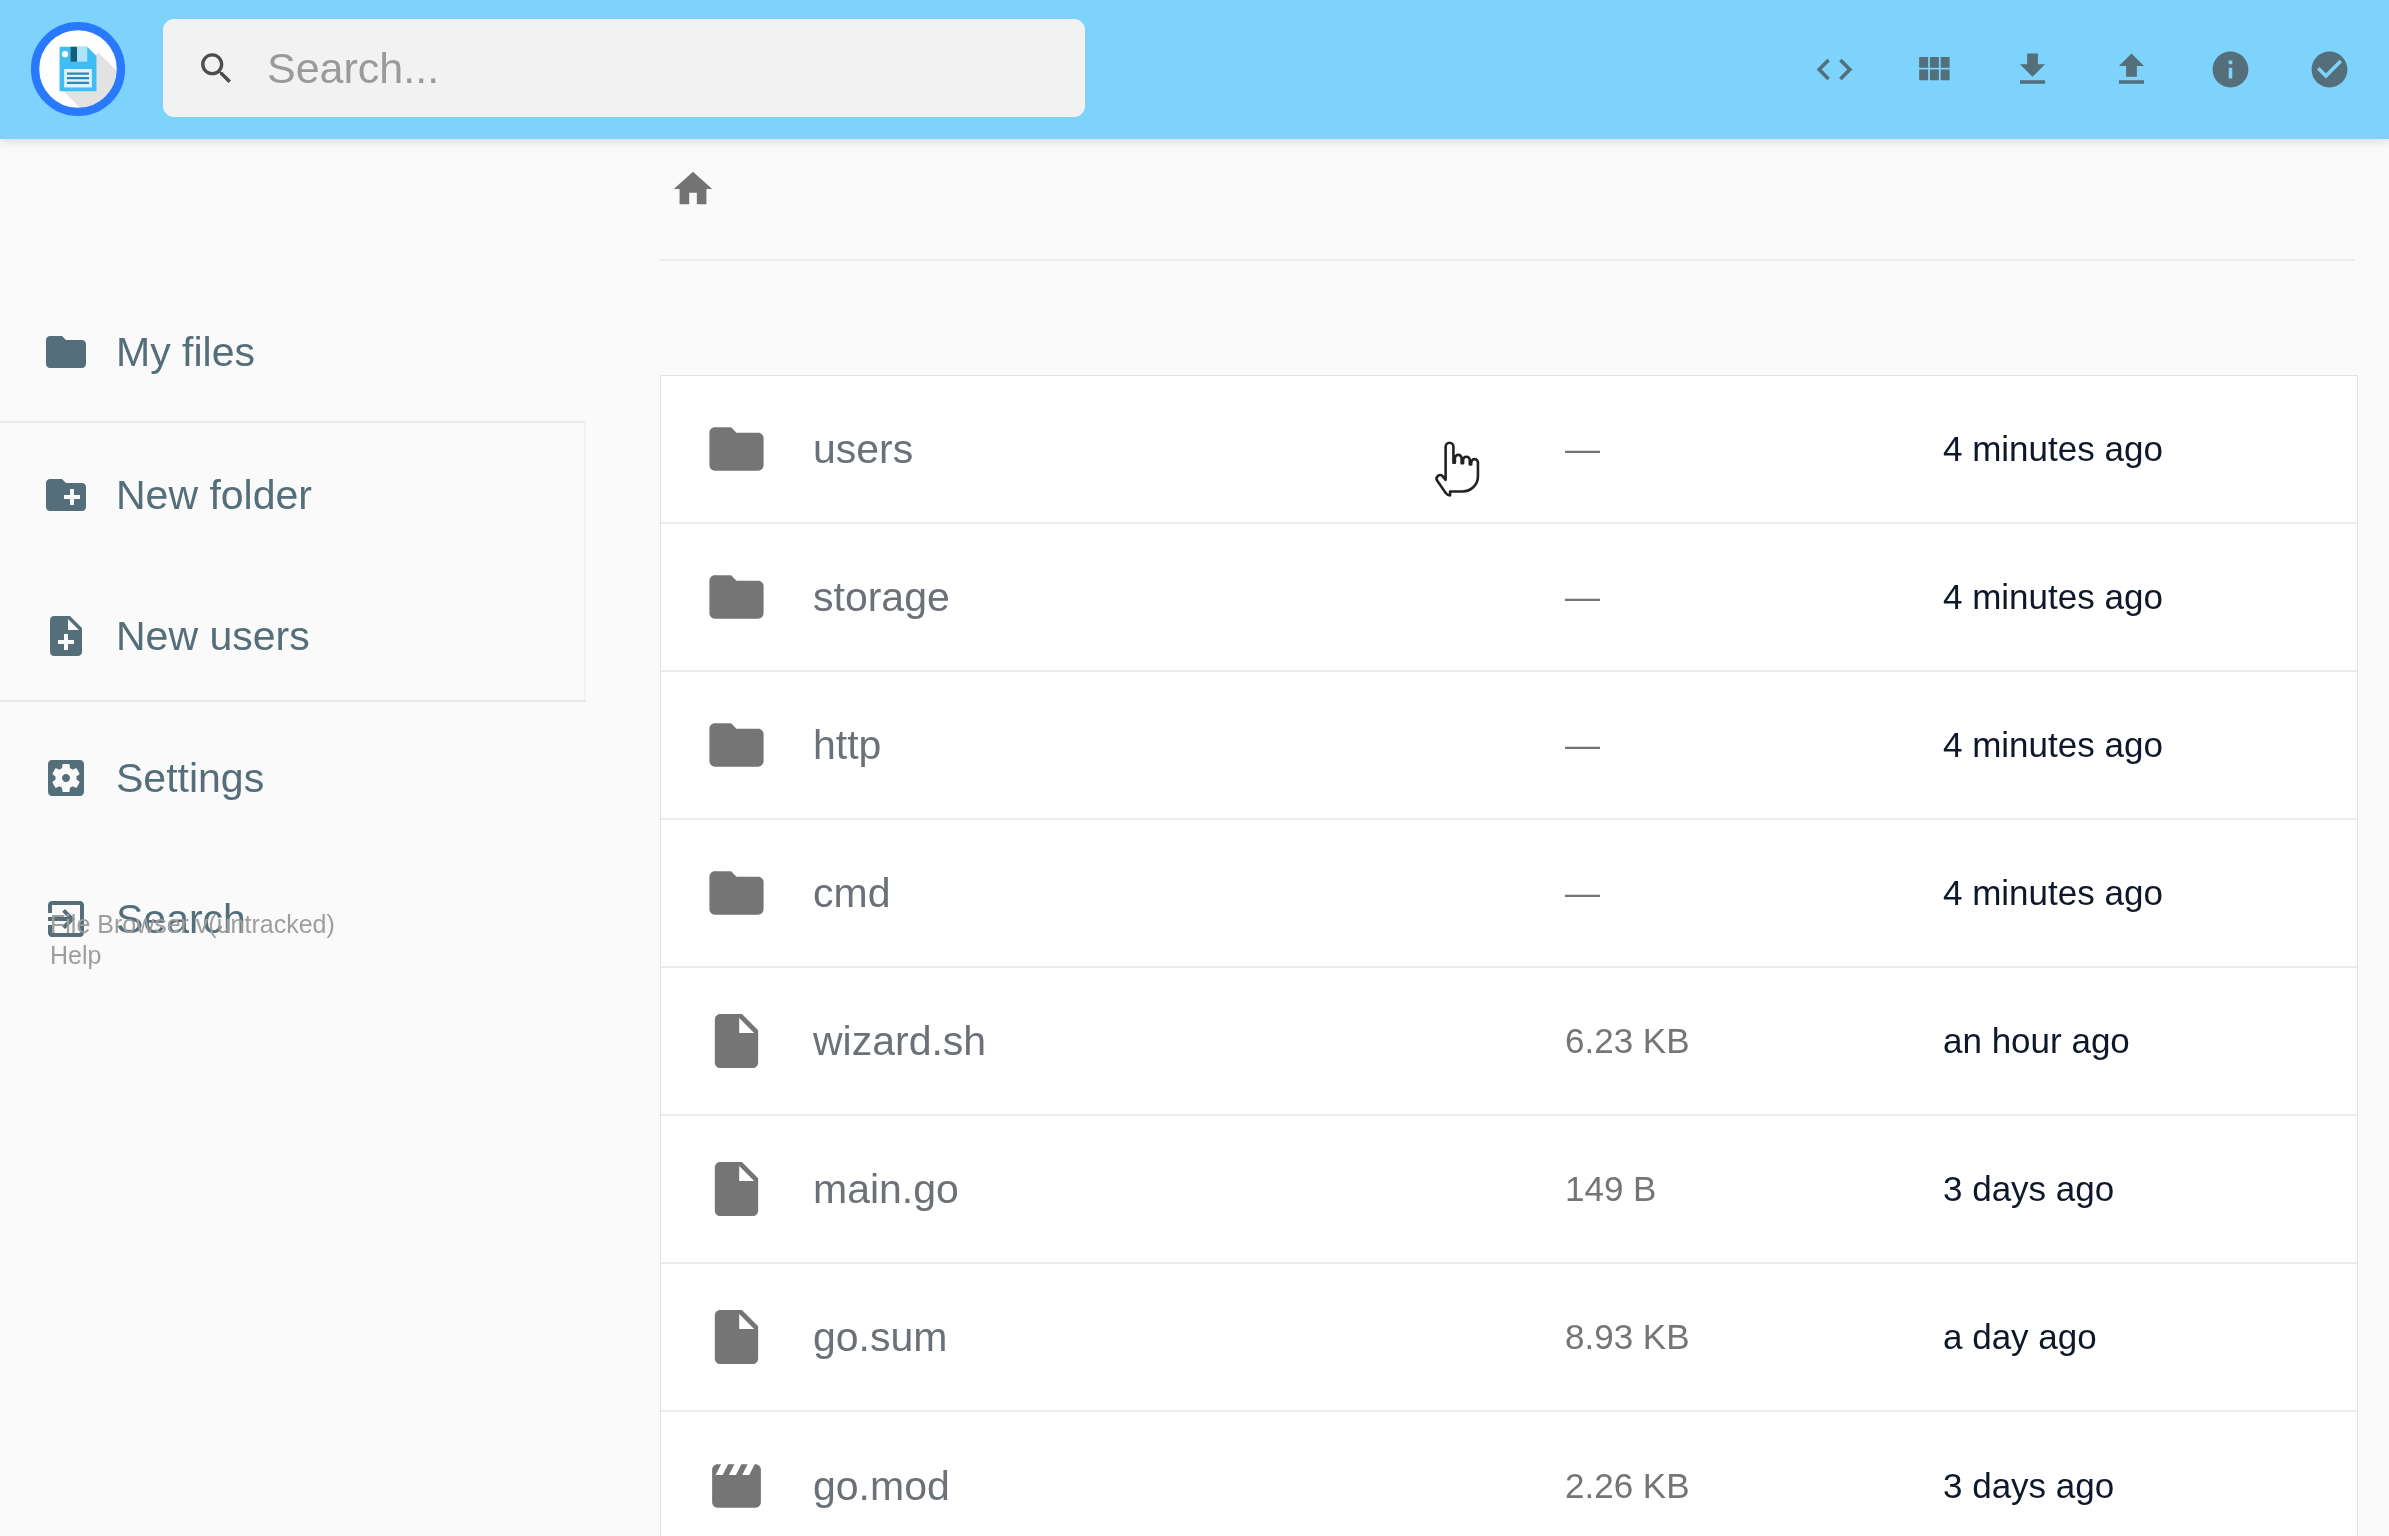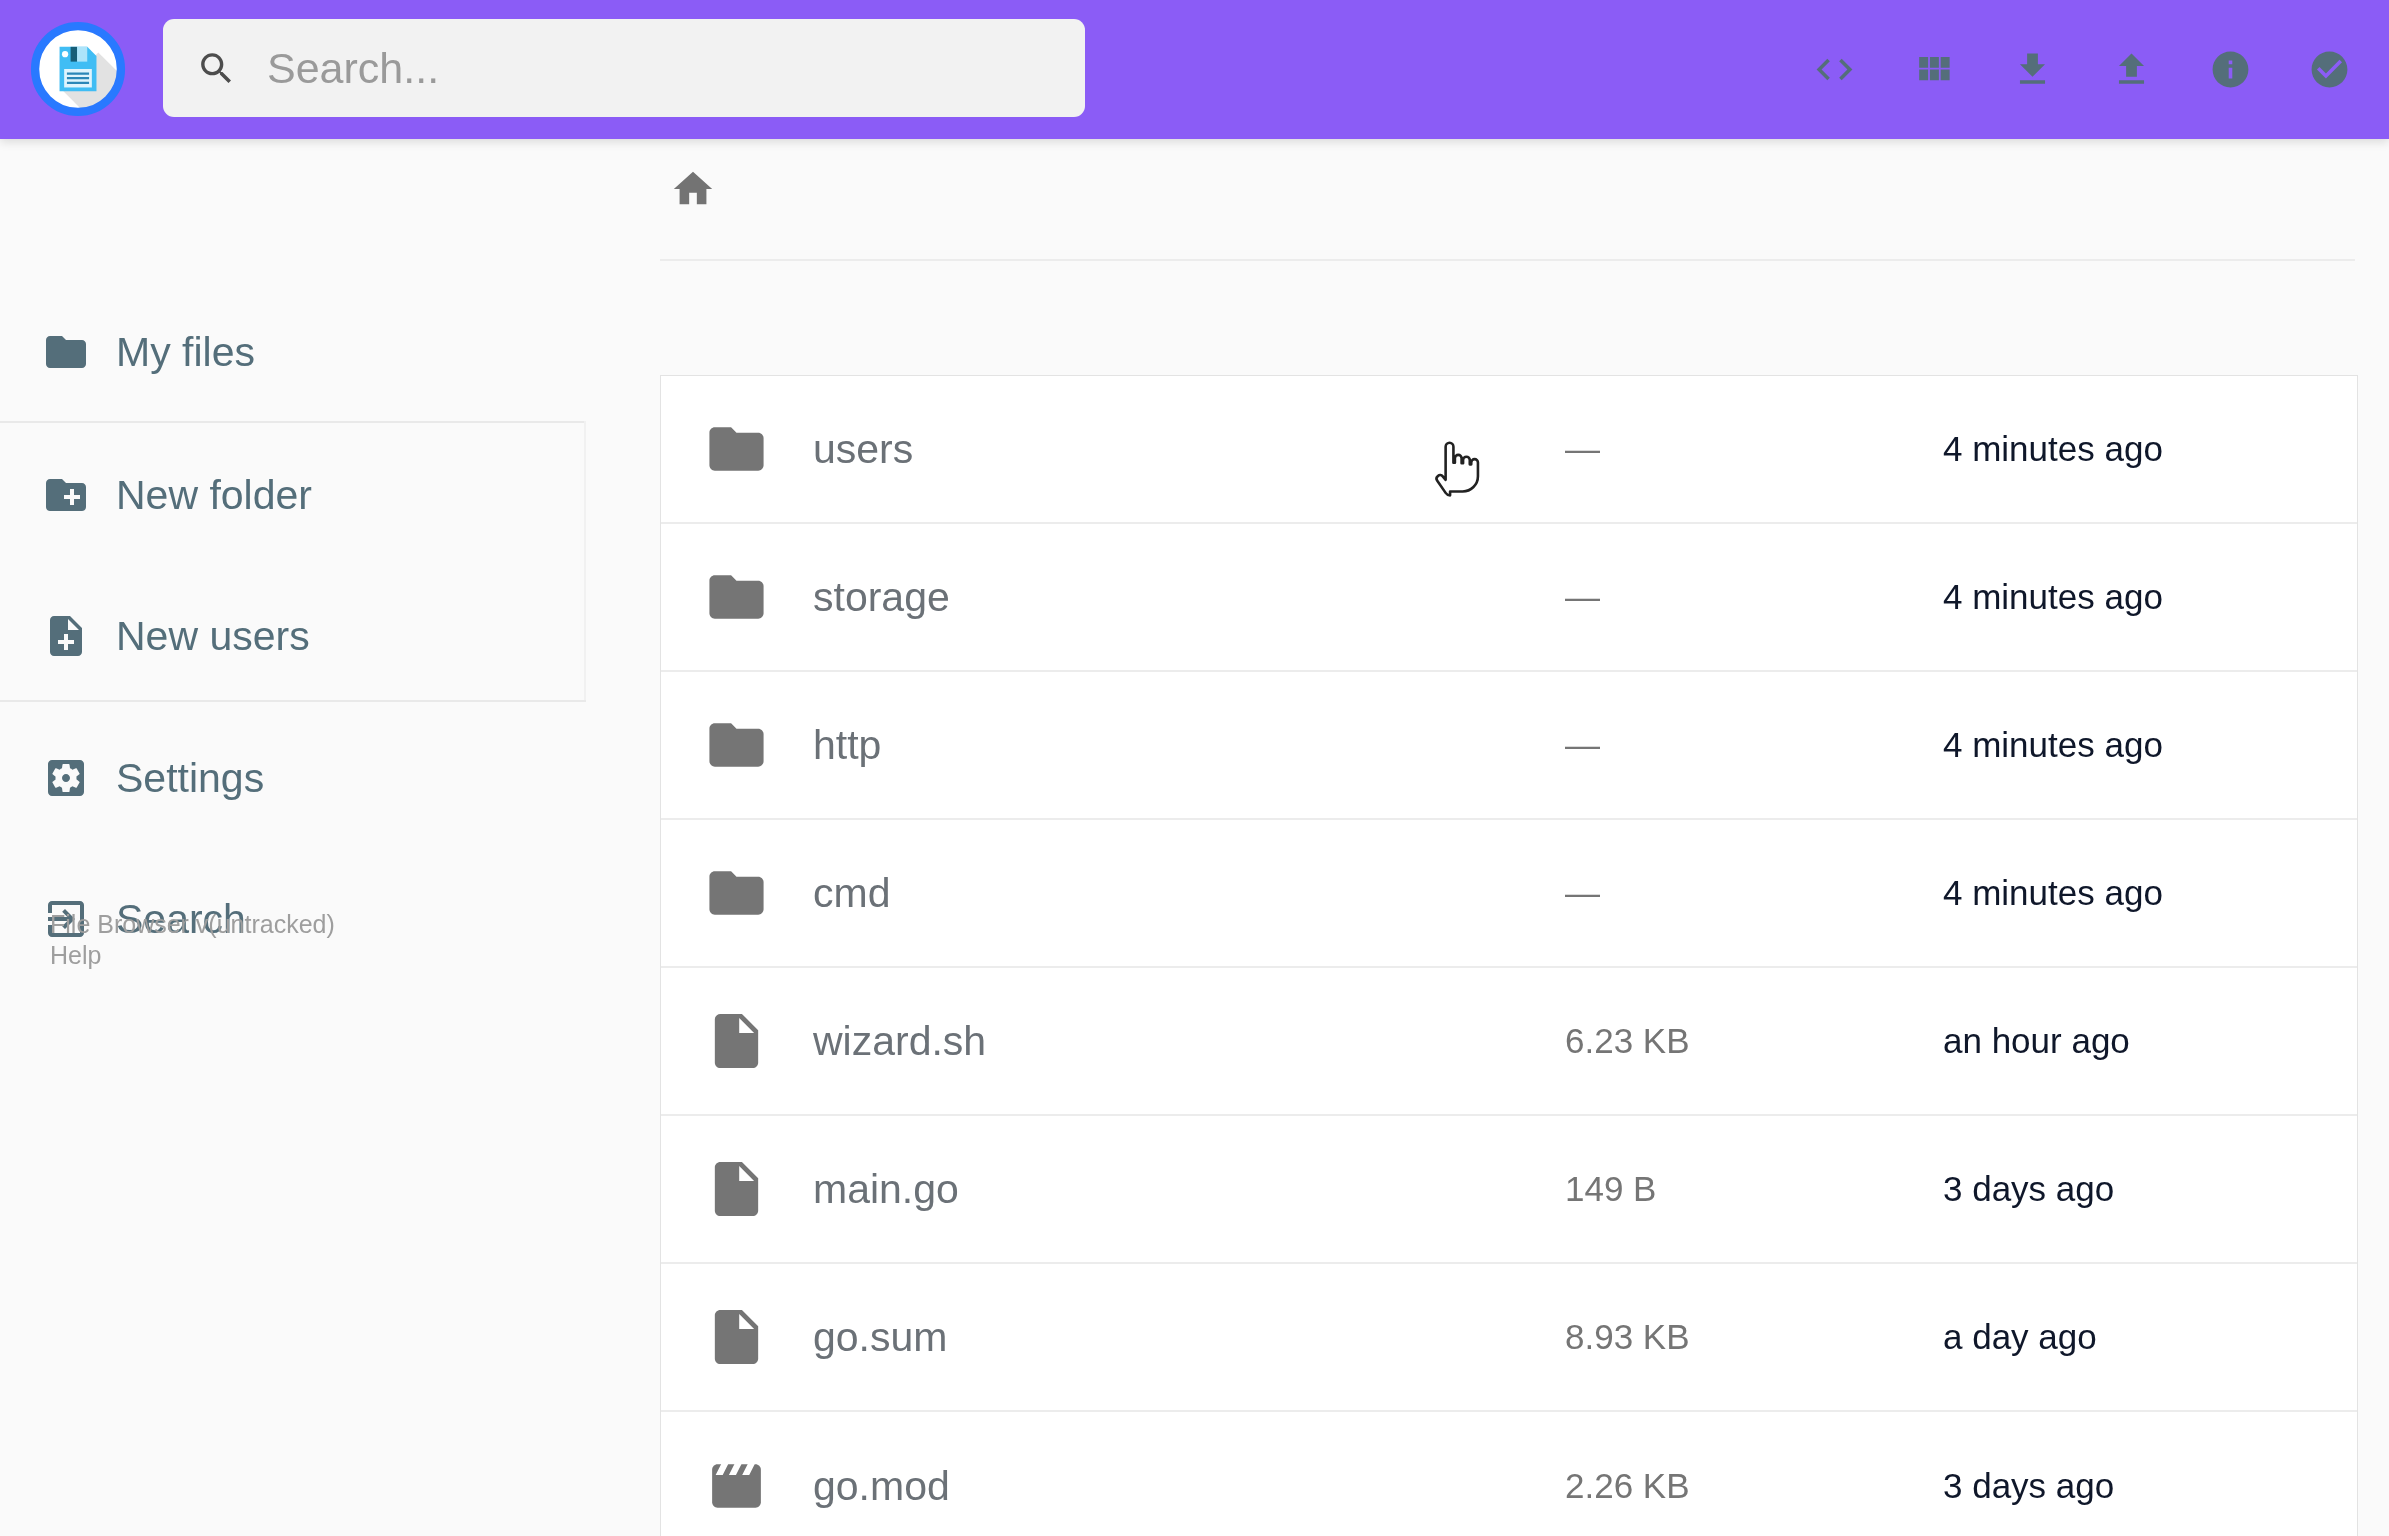--- a/index.html
+++ b/index.html
@@ -1,21 +1,21 @@
 <!DOCTYPE html>
 <html style="font-size:15px"><head>
 <meta charset="utf-8">
 <style>
   * { margin:0; padding:0; box-sizing:border-box; }
   html,body { width:2389px; height:1536px; overflow:hidden; }
   body { font-family:"Liberation Sans","DejaVu Sans",sans-serif; background:#fafafa; position:relative; }
   button { background:none; border:none; padding:0; cursor:pointer; font-family:inherit; }
 
   
-  .topbar { position:absolute; left:0; top:0; width:2389px; height:139px; background:#8b5cf6;
+  .topbar { position:absolute; left:0; top:0; width:2389px; height:139px; background:#7dd3fc;
             box-shadow:0 2.8px 9.3px rgba(0,0,0,0.13); z-index:10; }
   .logo { position:absolute; left:30px; top:21px; width:96px; height:96px; }
   .searchbox { position:absolute; left:163px; top:19.4px; width:922px; height:98px;
                background:#f2f2f2; border-radius:11px; display:flex; align-items:center; }
   .searchbox svg { width:41px; height:41px; margin-left:33px; fill:#4d4d4d; flex:none; }
   .searchbox input { flex:1; border:none; outline:none; background:transparent;
                      font-size:43px; color:#333; margin-left:30px; margin-right:28px;
                      font-family:inherit; }
   .searchbox input::placeholder { color:#9a9a9a; opacity:1; }
   .actions { position:absolute; right:38px; top:0; height:139px; display:flex; align-items:center; gap:55px; }

